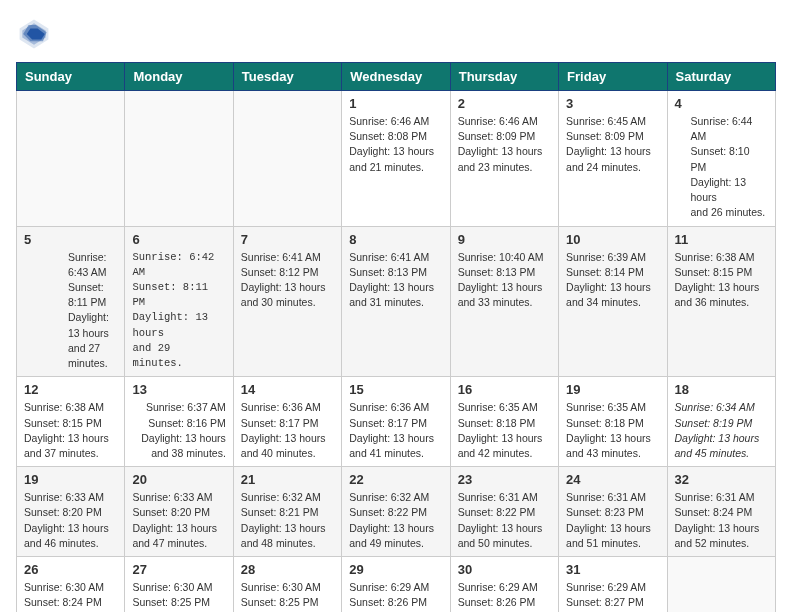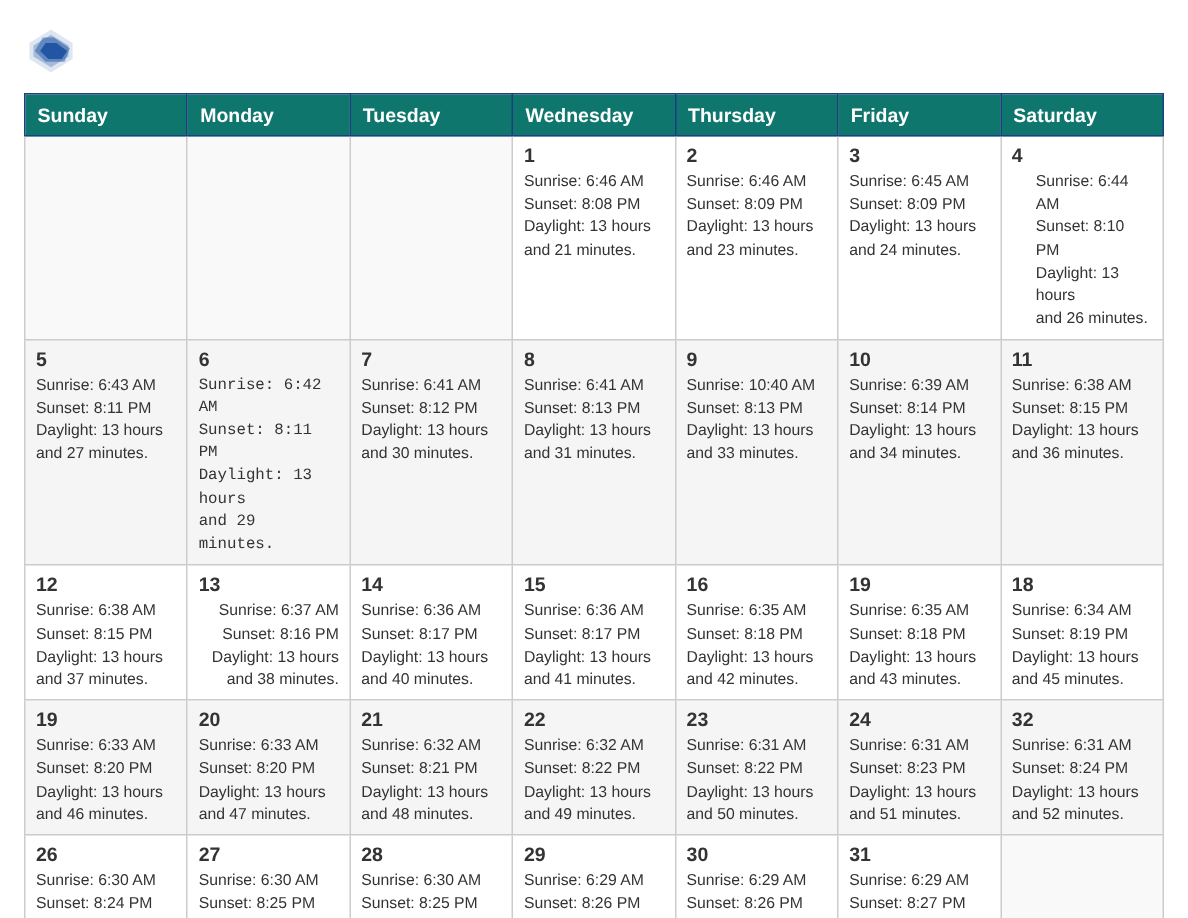--- a/index.html
+++ b/index.html
@@ -152,21 +152,21 @@
           <span class="day-num">4</span>
           <div class="day-detail" style="white-space: pre-line; margin-left: 16px;">Sunrise: 6:44 AM
 Sunset: 8:10 PM
 Daylight: 13 hours
 and 26 minutes.</div>
         </td>
       </tr>
       <tr>
         <td>
           <span class="day-num">5</span>
-          <div class="day-detail" style="white-space: pre-line;">Sunrise: 6:43 AM
+          <div class="day-detail" style="white-space: pre-line; margin-left: 44px;">Sunrise: 6:43 AM
 Sunset: 8:11 PM
 Daylight: 13 hours
 and 27 minutes.</div>
         </td>
         <td>
           <span class="day-num">6</span>
           <div class="day-detail" style="white-space: pre-line; font-family: Liberation Mono, monospace;">Sunrise: 6:42 AM
 Sunset: 8:11 PM
 Daylight: 13 hours
 and 29 minutes.</div>
@@ -245,21 +245,21 @@
         </td>
         <td>
           <span class="day-num">19</span>
           <div class="day-detail" style="white-space: pre-line;">Sunrise: 6:35 AM
 Sunset: 8:18 PM
 Daylight: 13 hours
 and 43 minutes.</div>
         </td>
         <td>
           <span class="day-num">18</span>
-          <div class="day-detail" style="white-space: pre-line;">Sunrise: 6:34 AM
+          <div class="day-detail" style="white-space: pre-line; font-style: italic;">Sunrise: 6:34 AM
 Sunset: 8:19 PM
 Daylight: 13 hours
 and 45 minutes.</div>
         </td>
       </tr>
       <tr>
         <td>
           <span class="day-num">19</span>
           <div class="day-detail" style="white-space: pre-line;">Sunrise: 6:33 AM
 Sunset: 8:20 PM

